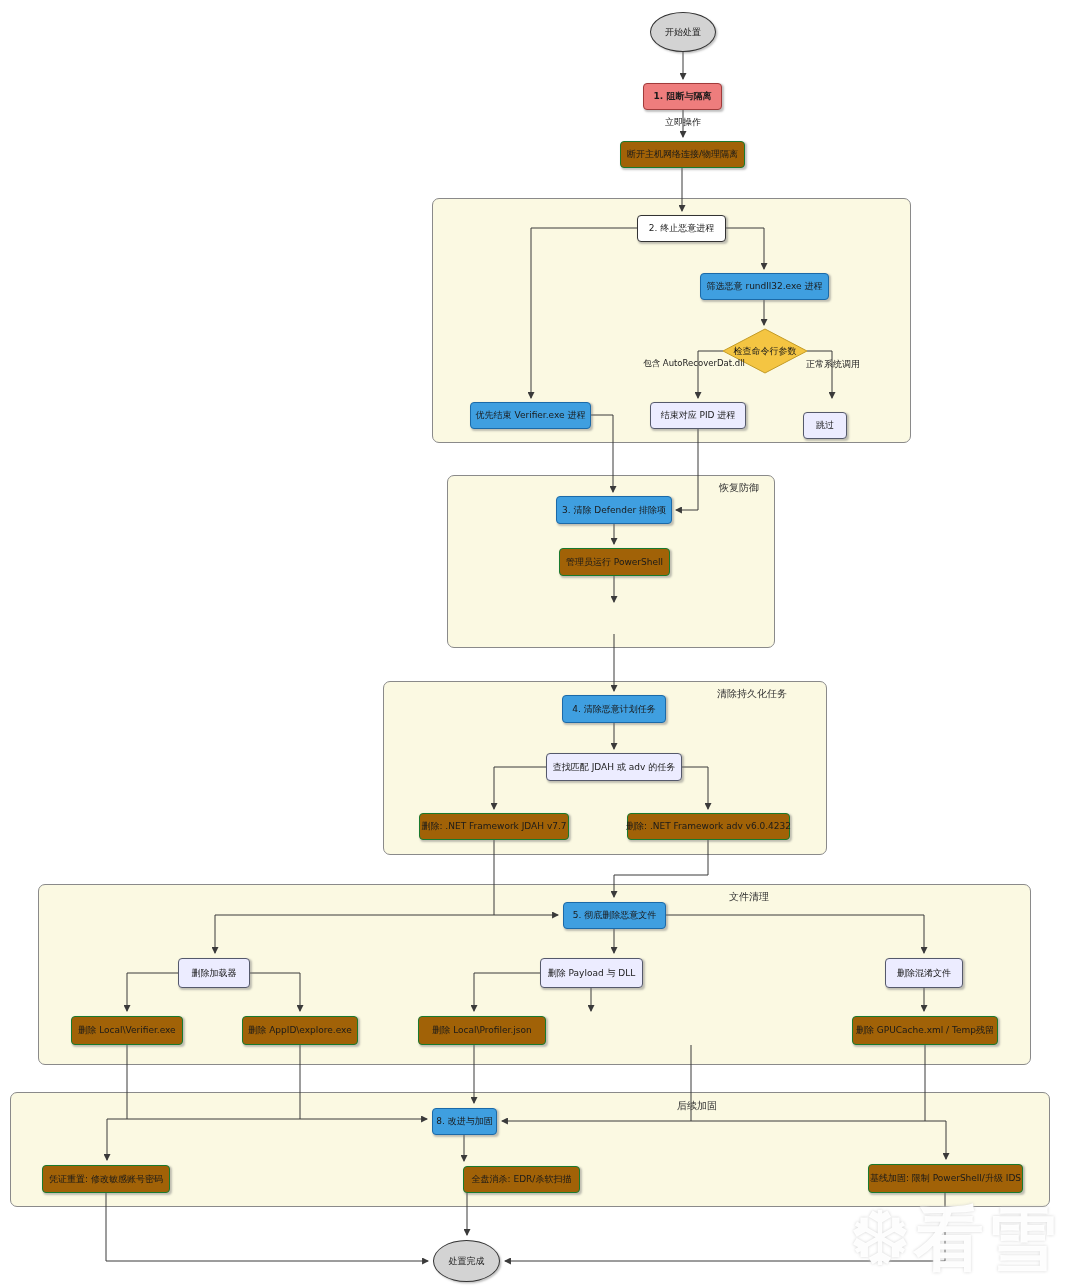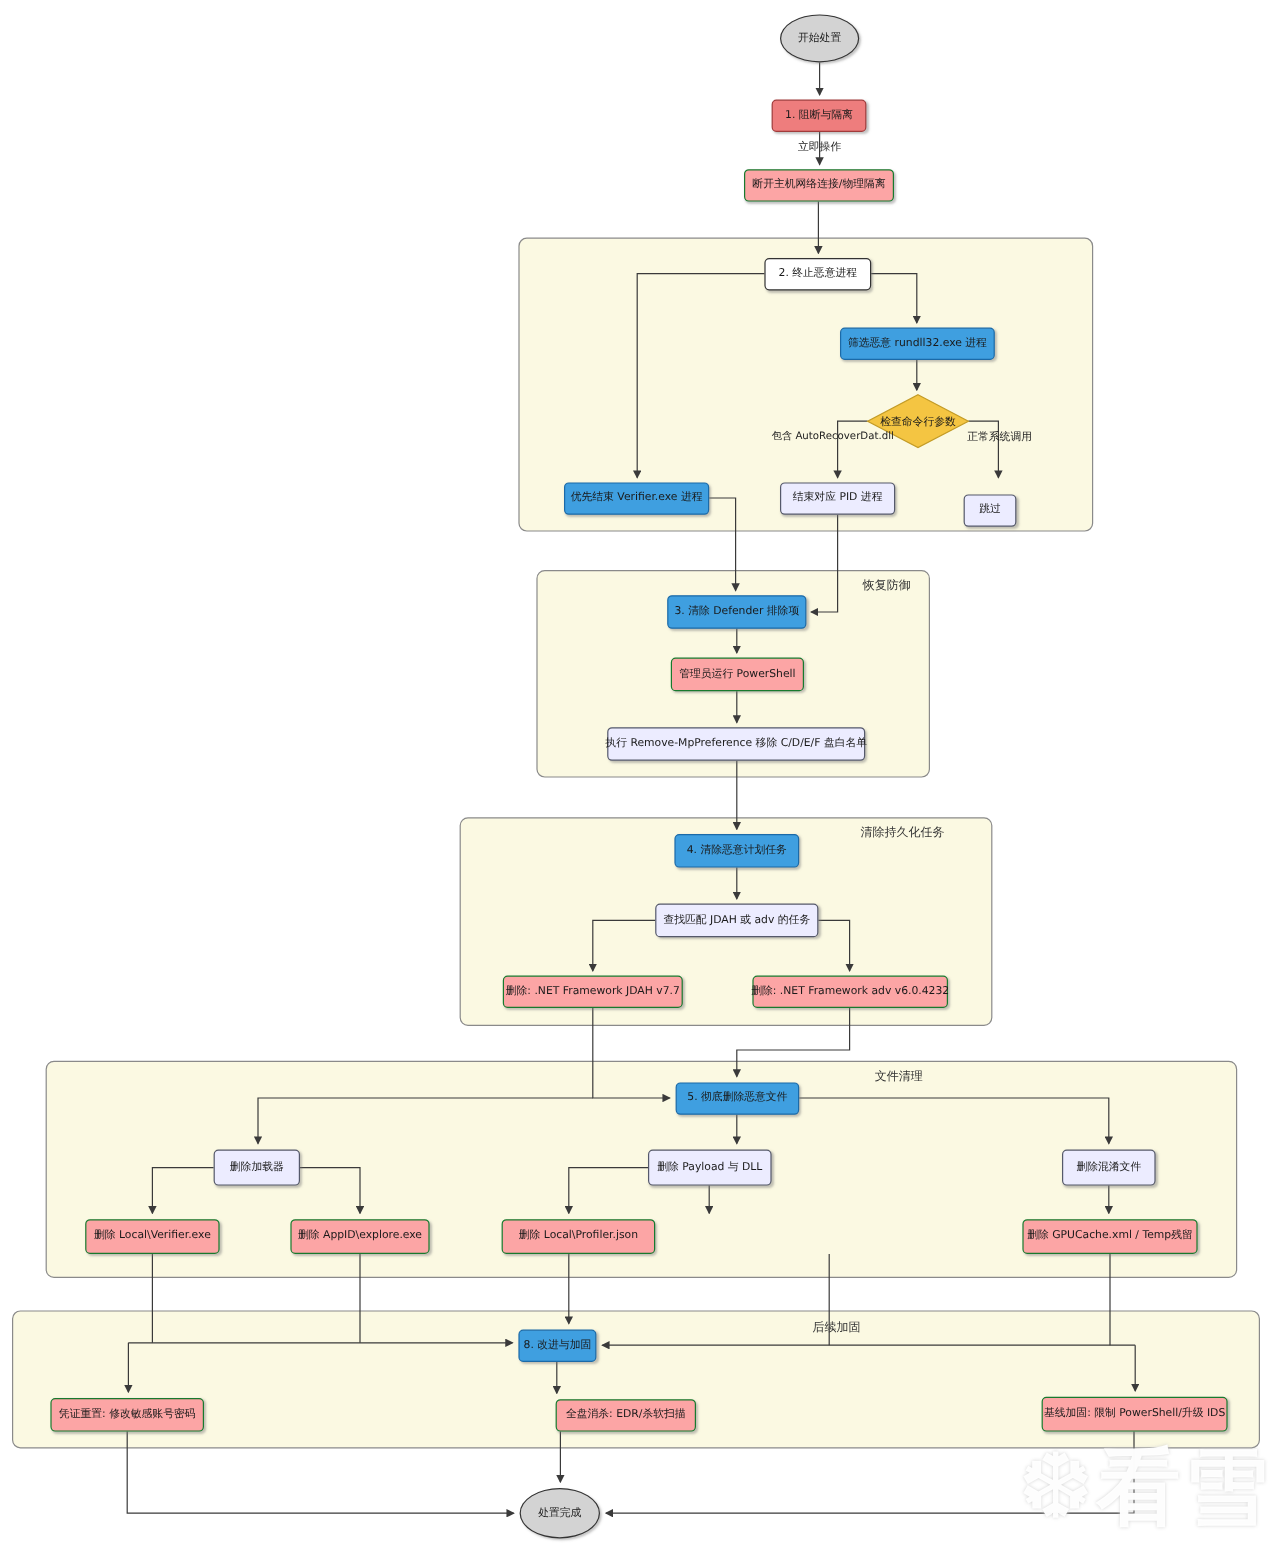--- a/index.html
+++ b/index.html
@@ -15,22 +15,22 @@
     position:absolute;font-size:10px;color:#333;white-space:nowrap;z-index:2;
   }
   .edges{position:absolute;left:0;top:0;z-index:2;}
   .node{
     position:absolute;display:flex;align-items:center;justify-content:center;
     text-align:right;font-size:9px;line-height:1.15;white-space:nowrap;
     border:1px solid #333;border-radius:4px;box-sizing:border-box;
     box-shadow:1.5px 1.5px 2px rgba(120,120,120,.45);z-index:3;padding:1px 2px;
   }
   .blue{background:#3f9fe0;border-color:#1b6aa8;}
-  .green{background:#fca5a5;border-color:#187a2e;}
-  .red{background:#ee7d7d;border-color:#a13b3b;}
+  .green{background:#a16207;border-color:#187a2e;}
+  .red{background:#ee7d7d;border-color:#a13b3b;font-weight:bold;}
   .light{background:#ececff;border-color:#55596b;}
   .white{background:#ffffff;border-color:#333;}
   .terminator{background:#d3d3d3;border-color:#333;border-radius:50%;box-shadow:1.5px 1.5px 2px rgba(120,120,120,.45);}
   .diamond-label{
     position:absolute;display:flex;align-items:center;justify-content:center;
     font-size:9px;white-space:nowrap;z-index:3;
   }
   .elabel{
     position:absolute;font-size:9px;color:#222;text-align:center;white-space:nowrap;z-index:3;
   }
@@ -122,21 +122,20 @@
   <div class="node blue" style="left:700px;top:273px;width:129px;height:27px">筛选恶意 rundll32.exe 进程</div>
   <div class="diamond-label" style="left:723px;top:329px;width:84px;height:44px">检查命令行参数</div>
   <div class="elabel" style="left:640px;top:358px;width:108px;font-size:8.5px">包含 AutoRecoverDat.dll</div>
   <div class="elabel" style="left:802px;top:358px;width:62px">正常系统调用</div>
   <div class="node blue" style="left:470px;top:402px;width:121px;height:27px">优先结束 Verifier.exe 进程</div>
   <div class="node light" style="left:650px;top:402px;width:96px;height:27px">结束对应 PID 进程</div>
   <div class="node light" style="left:803px;top:412px;width:44px;height:27px">跳过</div>
 
   <div class="node blue" style="left:556px;top:496px;width:116px;height:28px">3. 清除 Defender 排除项</div>
   <div class="node green" style="left:559px;top:548px;width:111px;height:28px">管理员运行 PowerShell</div>
-  <div class="node light" style="left:506px;top:606px;width:215px;height:28px">执行 Remove-MpPreference 移除 C/D/E/F 盘白名单</div>
 
   <div class="node blue" style="left:562px;top:695px;width:104px;height:28px">4. 清除恶意计划任务</div>
   <div class="node light" style="left:546px;top:753px;width:136px;height:28px">查找匹配 JDAH 或 adv 的任务</div>
   <div class="node green" style="left:419px;top:813px;width:150px;height:27px">删除: .NET Framework JDAH v7.7</div>
   <div class="node green" style="left:627px;top:813px;width:163px;height:27px">删除: .NET Framework adv v6.0.4232</div>
 
   <div class="node blue" style="left:563px;top:902px;width:103px;height:27px">5. 彻底删除恶意文件</div>
   <div class="node light" style="left:178px;top:958px;width:72px;height:30px">删除加载器</div>
   <div class="node light" style="left:540px;top:958px;width:103px;height:30px">删除 Payload 与 DLL</div>
   <div class="node light" style="left:885px;top:958px;width:78px;height:30px">删除混淆文件</div>

